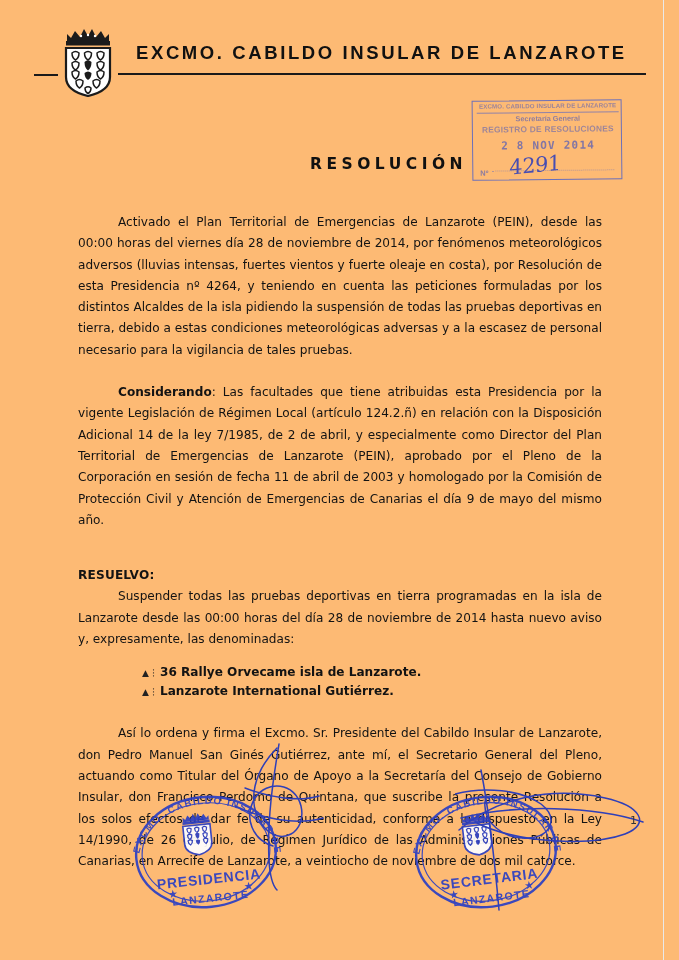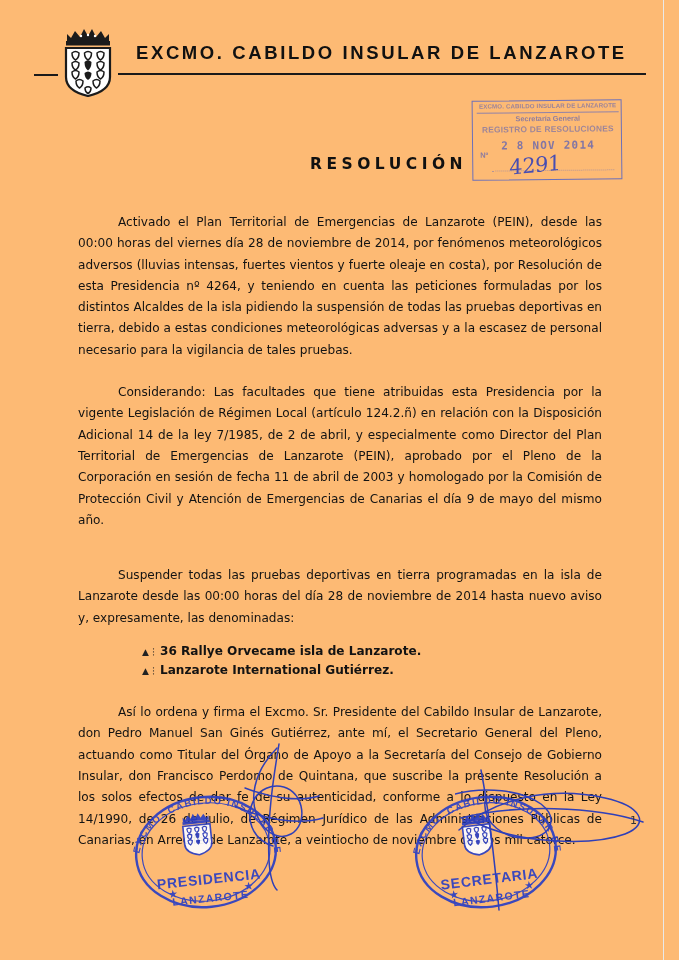--- a/index.html
+++ b/index.html
@@ -120,21 +120,21 @@
     width: 150px;
     text-align: center;
     font-size: 11px;
     font-weight: bold;
     letter-spacing: 1.2px;
     opacity: 0.78;
     font-family: "DejaVu Sans Mono", monospace;
   }
   #registry-stamp .st-numlabel {
     position: absolute;
-    left: 7px; top: 49px;
+    left: 7px; top: 67px;
     font-size: 7.5px;
     font-weight: bold;
     opacity: 0.72;
   }
   #registry-stamp .st-dots {
     position: absolute;
     left: 19px; top: 69px;
     width: 122px;
     border-bottom: 1px dotted #5866c4;
     opacity: 0.5;
@@ -182,21 +182,21 @@
   p.para {
     text-indent: 40px;
     margin-bottom: 21px !important;
   }
   p.para-tight {
     text-indent: 40px;
     margin-bottom: 0 !important;
   }
   .gap-lg { height: 22px; }
   .gap-md { height: 13px; }
-  .bold { font-weight: normal; }
+  .bold { font-weight: bold; }
   #resuelvo-heading {
     font-weight: bold;
     margin-left: 40px;
     font-size: 12.1px;
     letter-spacing: 0.2px;
   }
   ul.denominadas {
     list-style: none;
     margin: 0;
     padding: 0 0 0 82px;
@@ -307,20 +307,21 @@
   <div id="body-text">
 
     <p class="para">Activado el Plan Territorial de Emergencias de Lanzarote (PEIN), desde las 00:00 horas del viernes día 28 de noviembre de 2014, por fenómenos meteorológicos adversos (lluvias intensas, fuertes vientos y fuerte oleaje en costa), por Resolución de esta Presidencia nº 4264, y teniendo en cuenta las peticiones formuladas por los distintos Alcaldes de la isla pidiendo la suspensión de todas las pruebas deportivas en tierra, debido a estas condiciones meteorológicas adversas y a la escasez de personal necesario para la vigilancia de tales pruebas.</p>
 
     <p class="para">
       <span class="bold">Considerando</span><span>: Las facultades que tiene atribuidas esta Presidencia por la vigente Legislación de Régimen Local (artículo 124.2.ñ) en relación con la Disposición Adicional 14 de la ley 7/1985, de 2 de abril, y especialmente como Director del Plan Territorial de Emergencias de Lanzarote (PEIN), aprobado por el Pleno de la Corporación en sesión de fecha 11 de abril de 2003 y homologado por la Comisión de Protección Civil y Atención de Emergencias de Canarias el día 9 de mayo del mismo año.</span>
     </p>
 
     <div class="gap-md"></div>
 
+    <p id="resuelvo-heading">RESUELVO:</p>
 
     <p class="para-tight">Suspender todas las pruebas deportivas en tierra programadas en la isla de Lanzarote desde las 00:00 horas del día 28 de noviembre de 2014 hasta nuevo aviso y, expresamente, las denominadas:</p>
 
     <div class="gap-md"></div>
 
     <ul class="denominadas">
       <li>
         <span class="bullet">▲︙</span>
         <span>36 Rallye Orvecame isla de Lanzarote.</span>
       </li>

